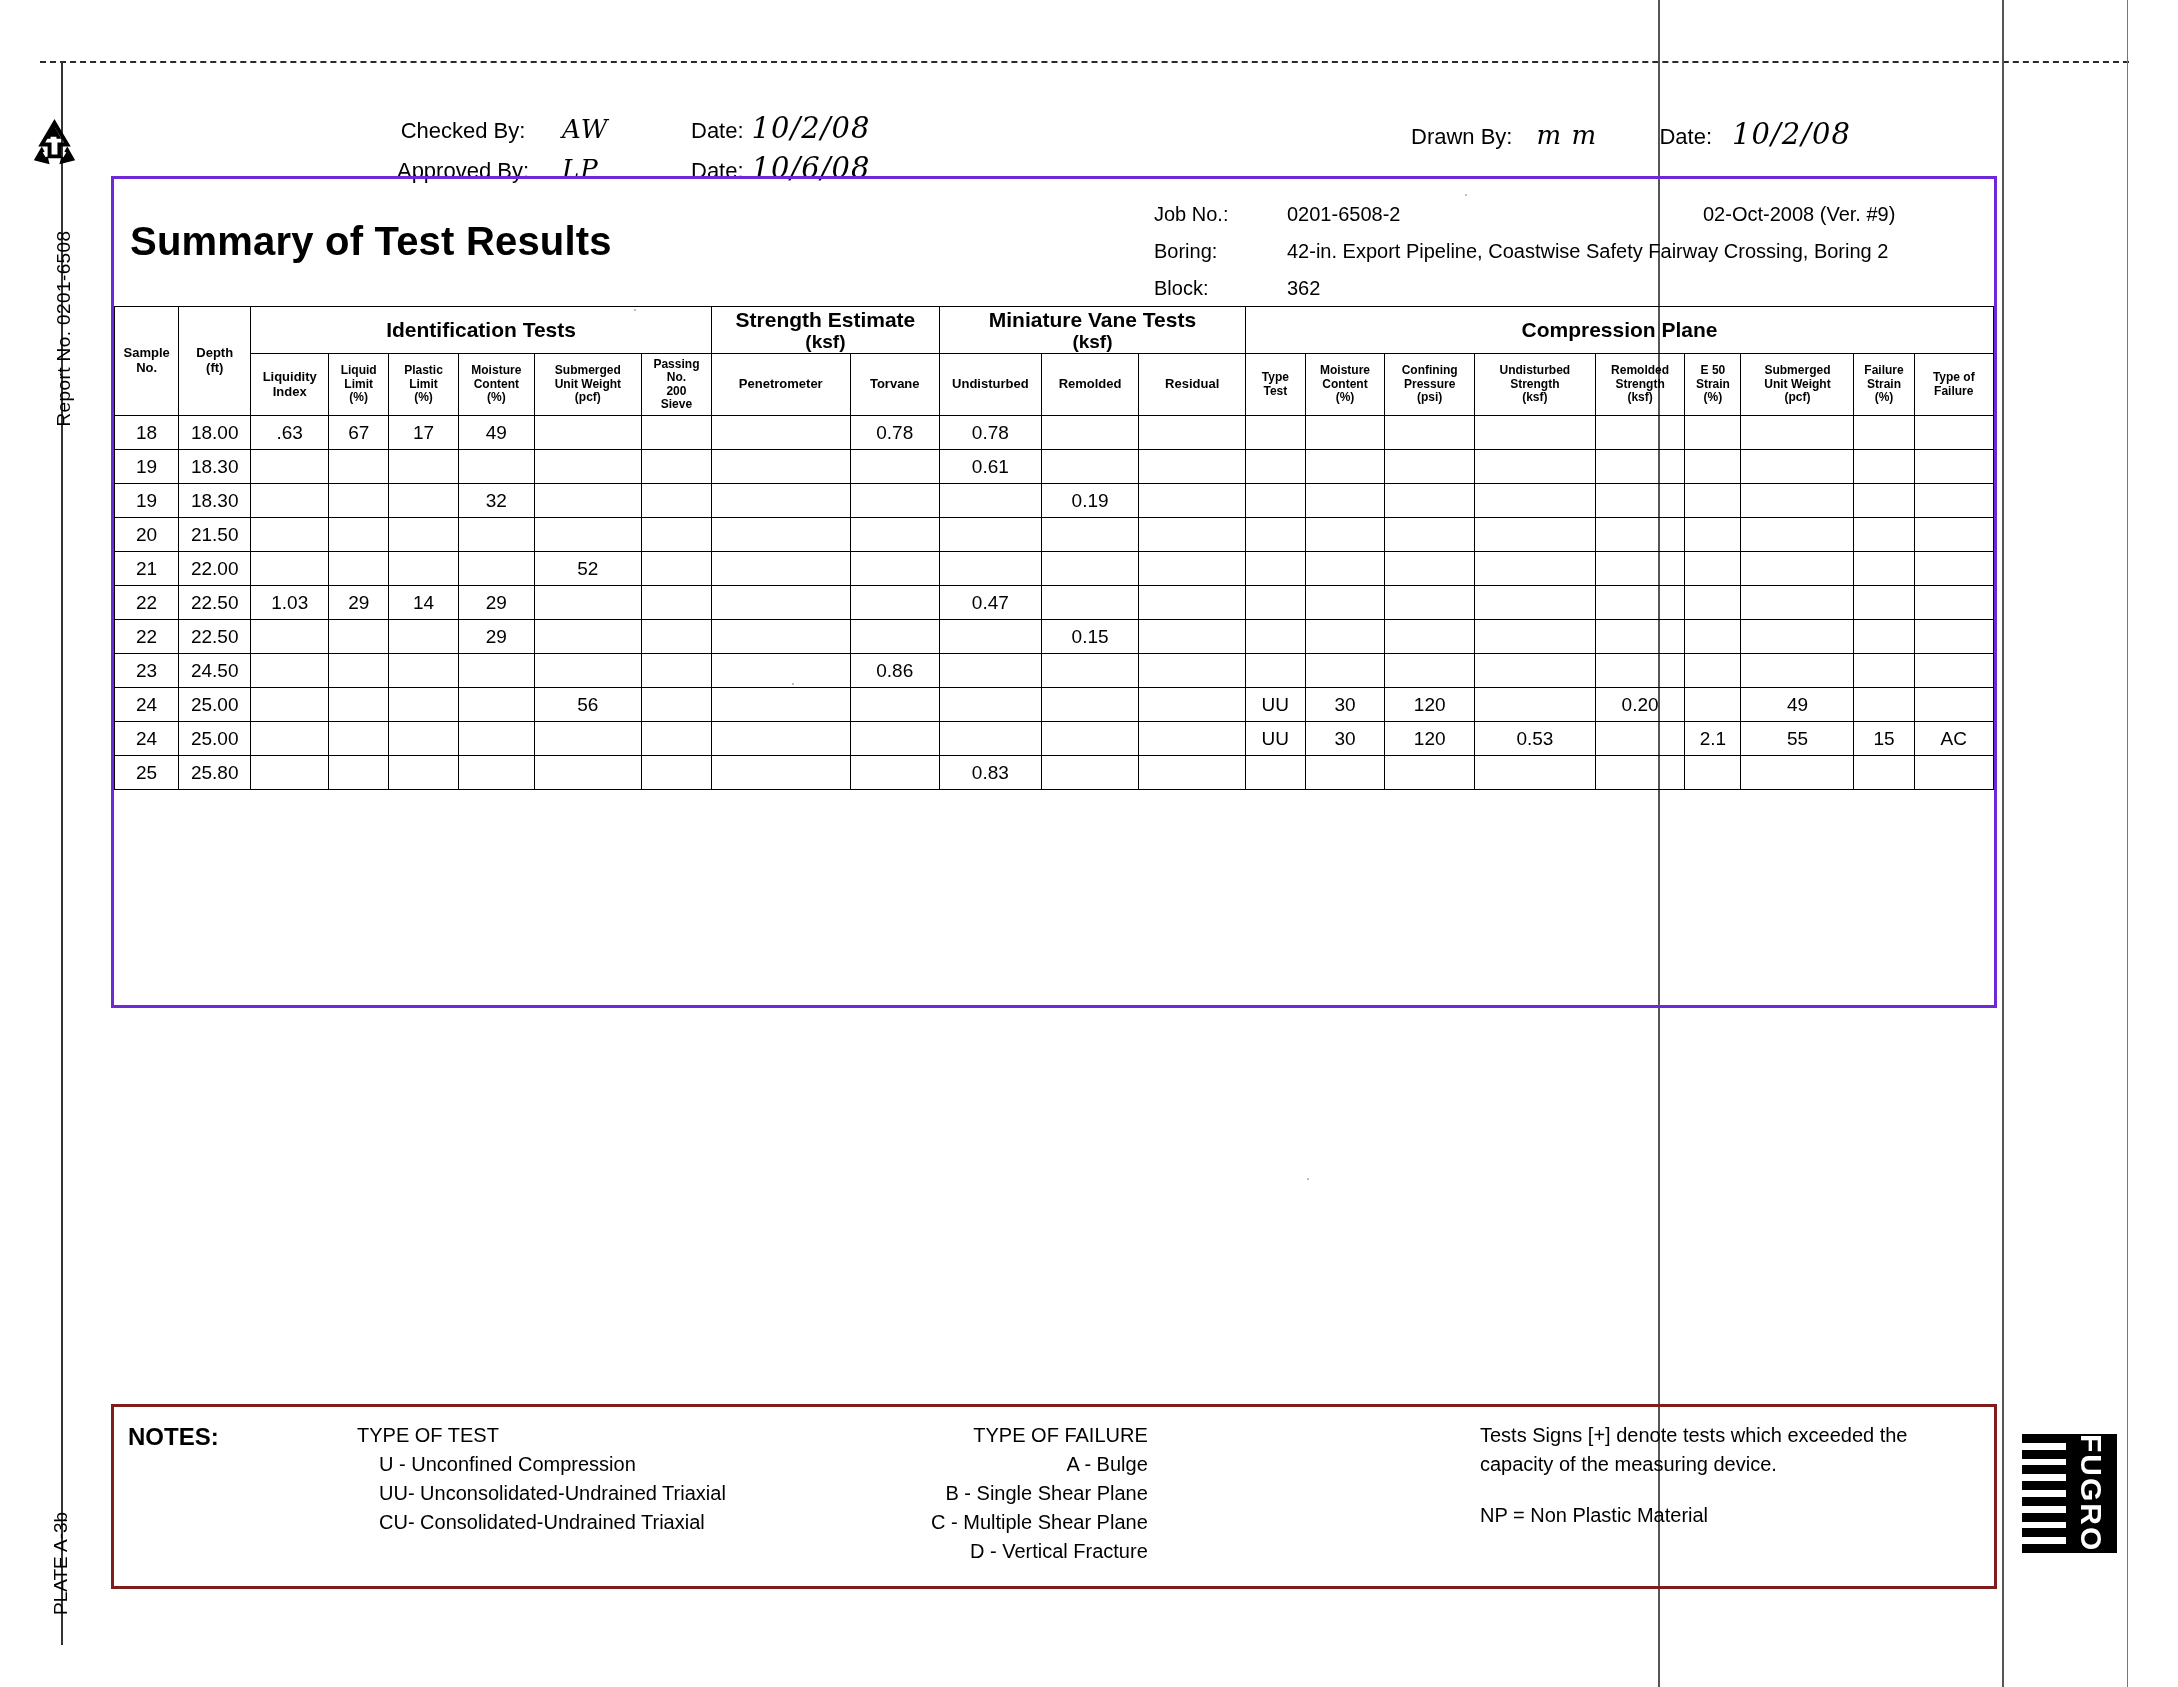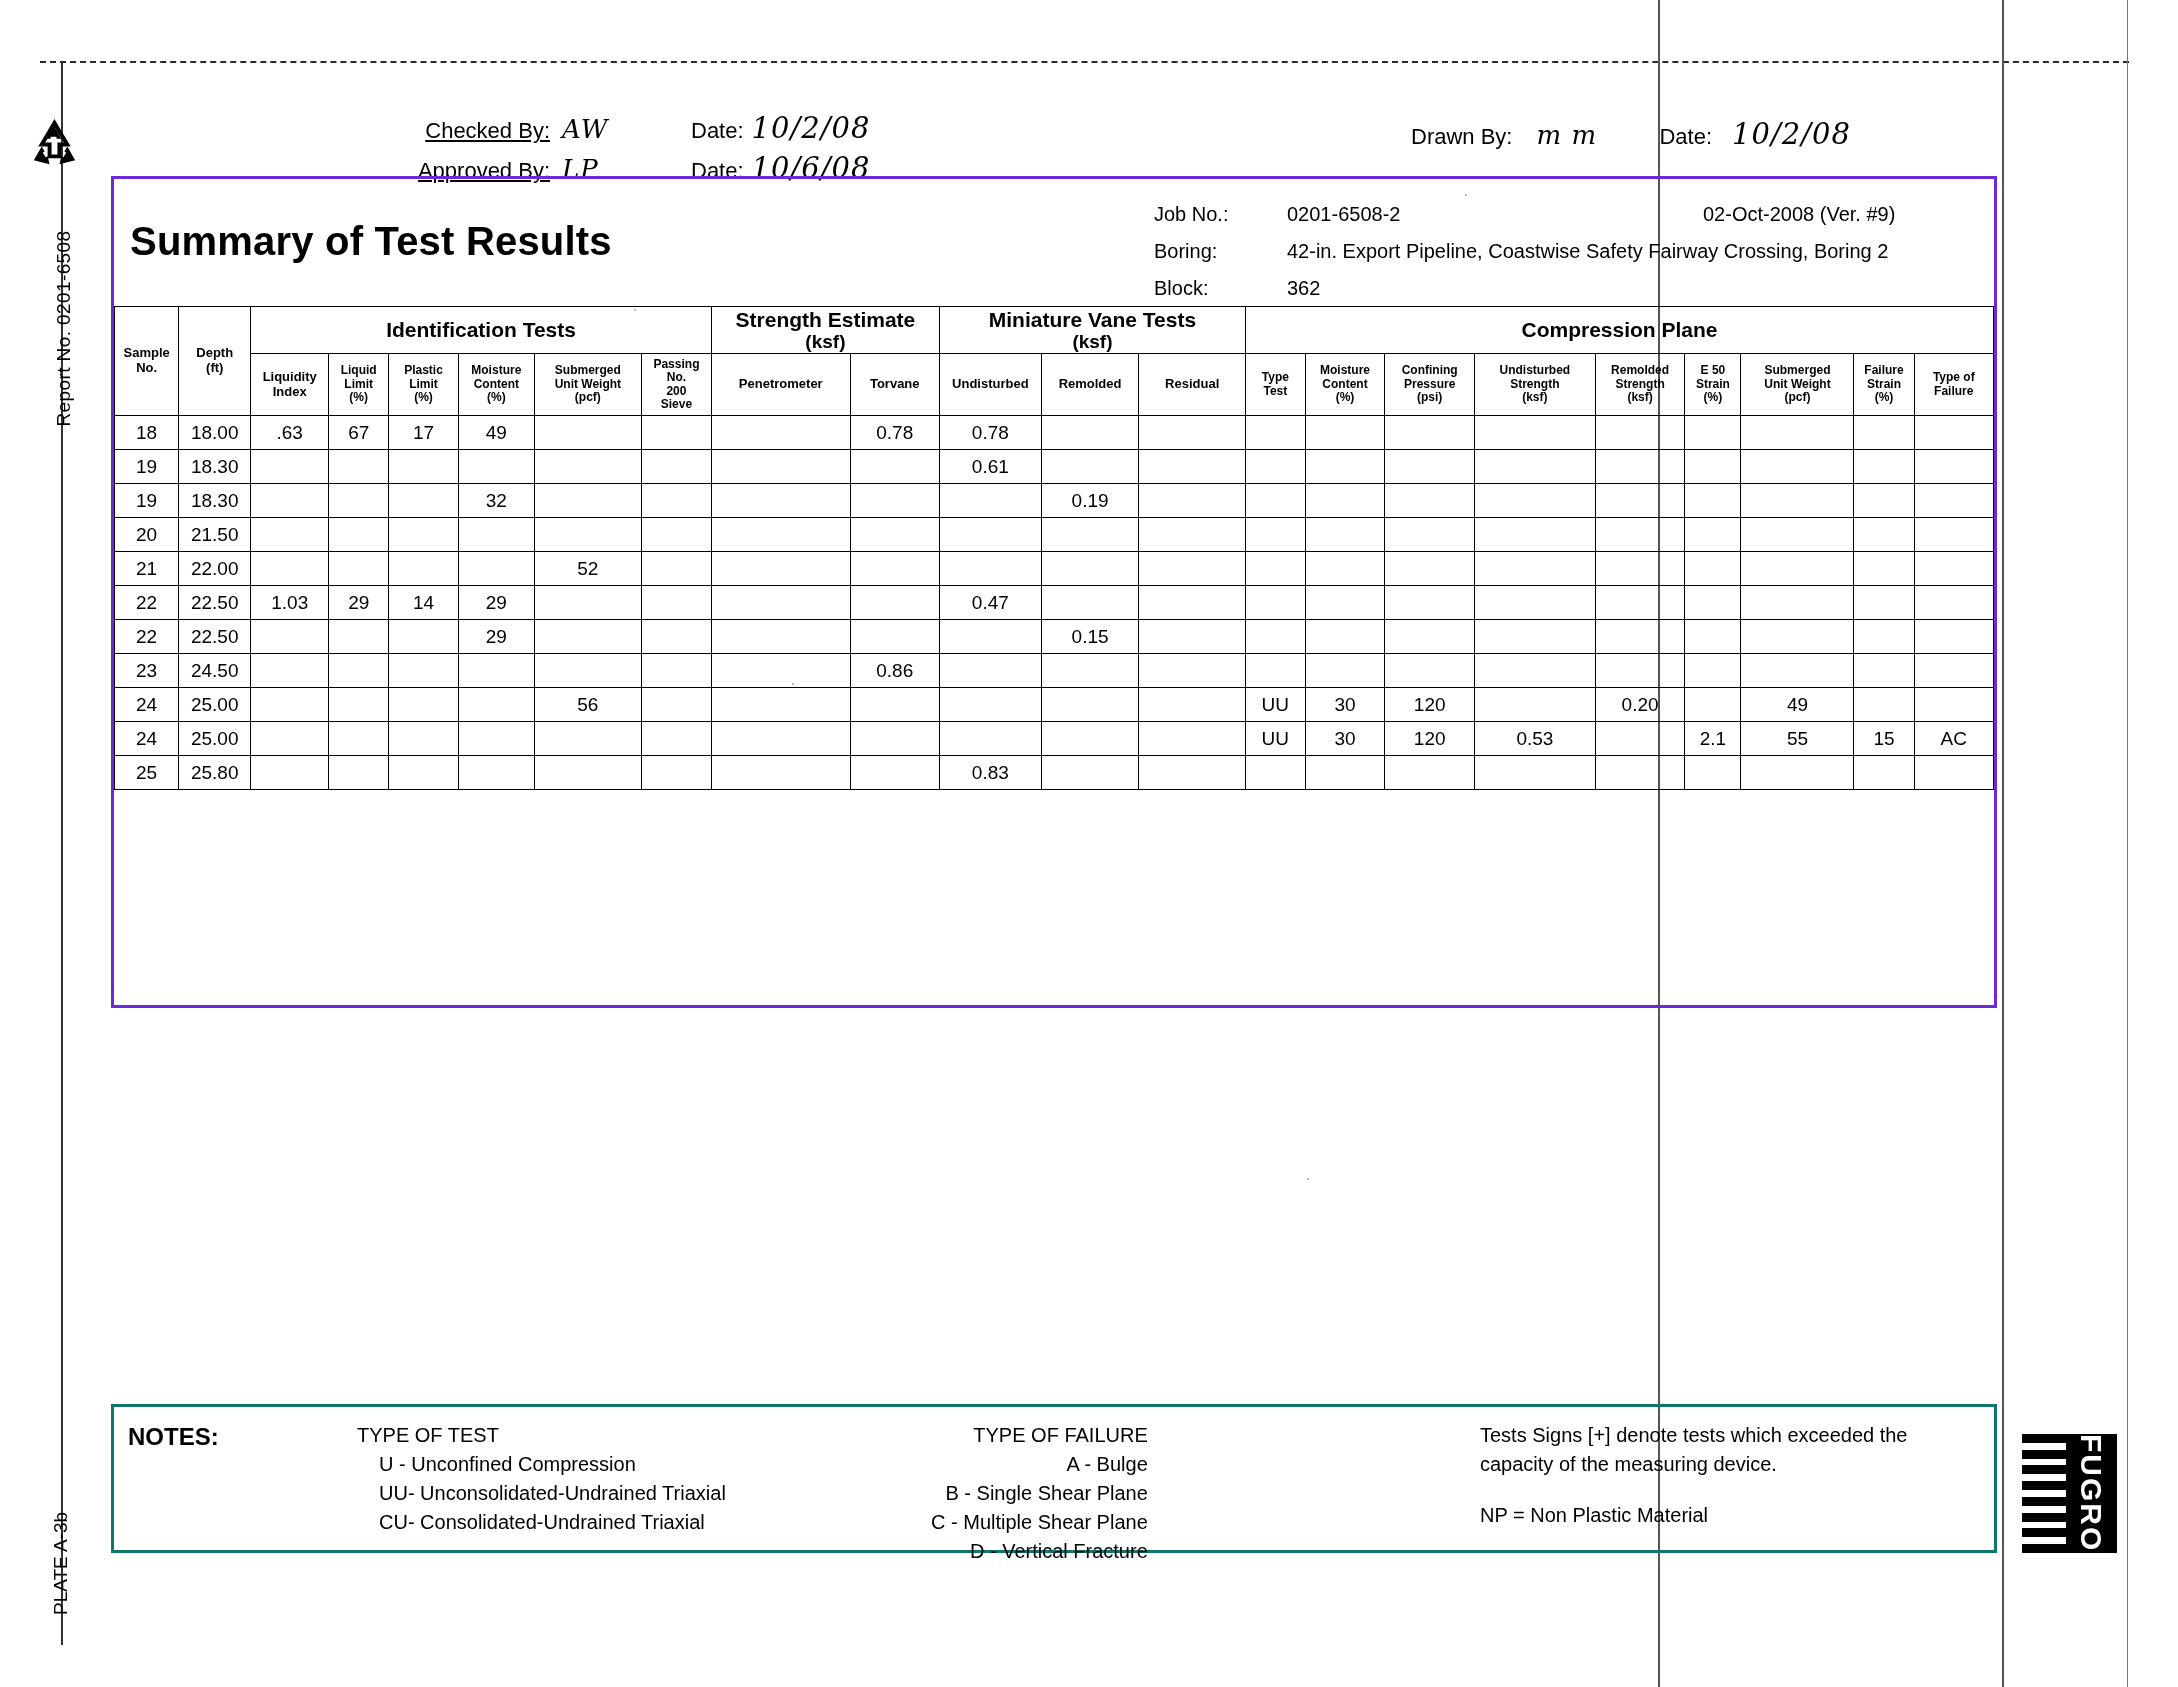--- a/index.html
+++ b/index.html
@@ -100,23 +100,22 @@
     top: 111px;
     font-size: 22px;
   }
   .sigrow {
     display: flex;
     align-items: baseline;
     margin-bottom: 6px;
   }
   .sig-label {
     width: 174px;
-    text-align: right;
+    text-align: center;
     padding-right: 12px;
-    text-decoration: underline;
   }
   .sig-hand {
     font-family: "DejaVu Serif", serif;
     font-style: italic;
     font-size: 26px;
     min-width: 109px;
     letter-spacing: 1px;
   }
   .sig-date-label {
     padding: 0 8px 0 20px;
@@ -218,22 +217,22 @@
     height: 33px;
     font-size: 19px;
   }
 
   
   .notesbox {
     position: absolute;
     left: 111px;
     top: 1404px;
     width: 1886px;
-    height: 149px;
-    border: 3px solid #0f766e;
+    height: 185px;
+    border: 3px solid #7f1d1d;
     box-sizing: border-box;
   }
   .notes-label {
     position: absolute;
     left: 14px;
     top: 16px;
     font-size: 24px;
     font-weight: bold;
   }
   .notes-col1 {

